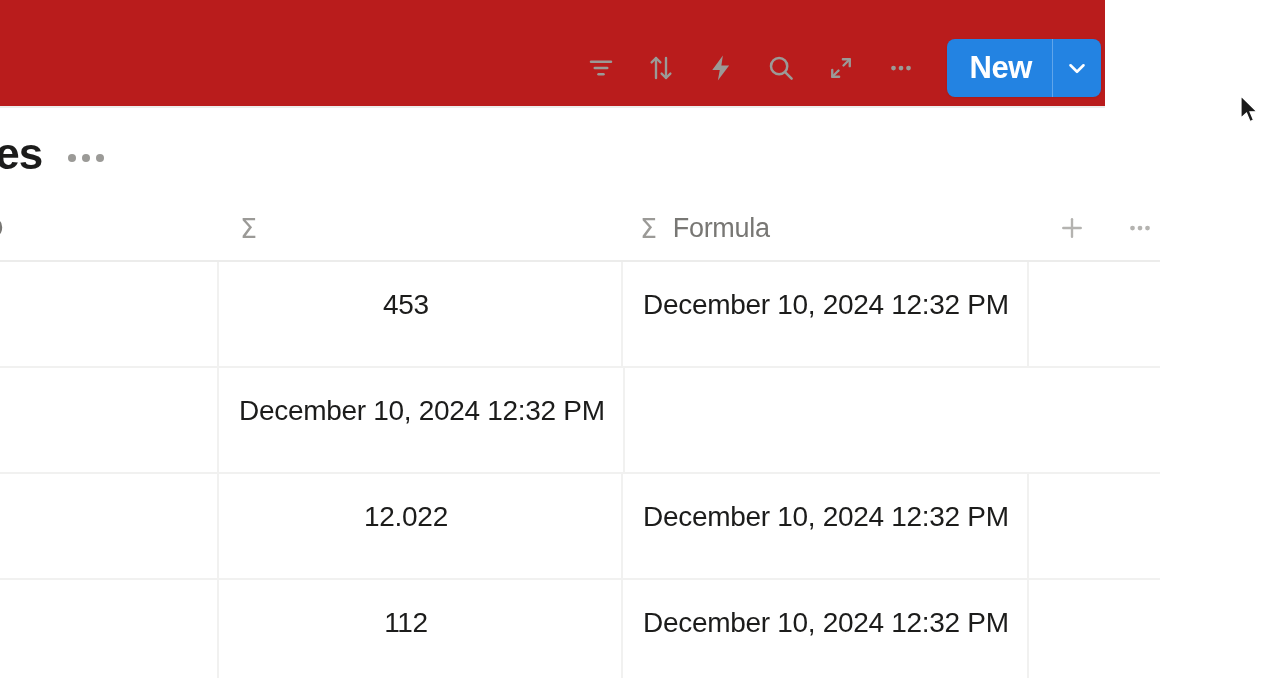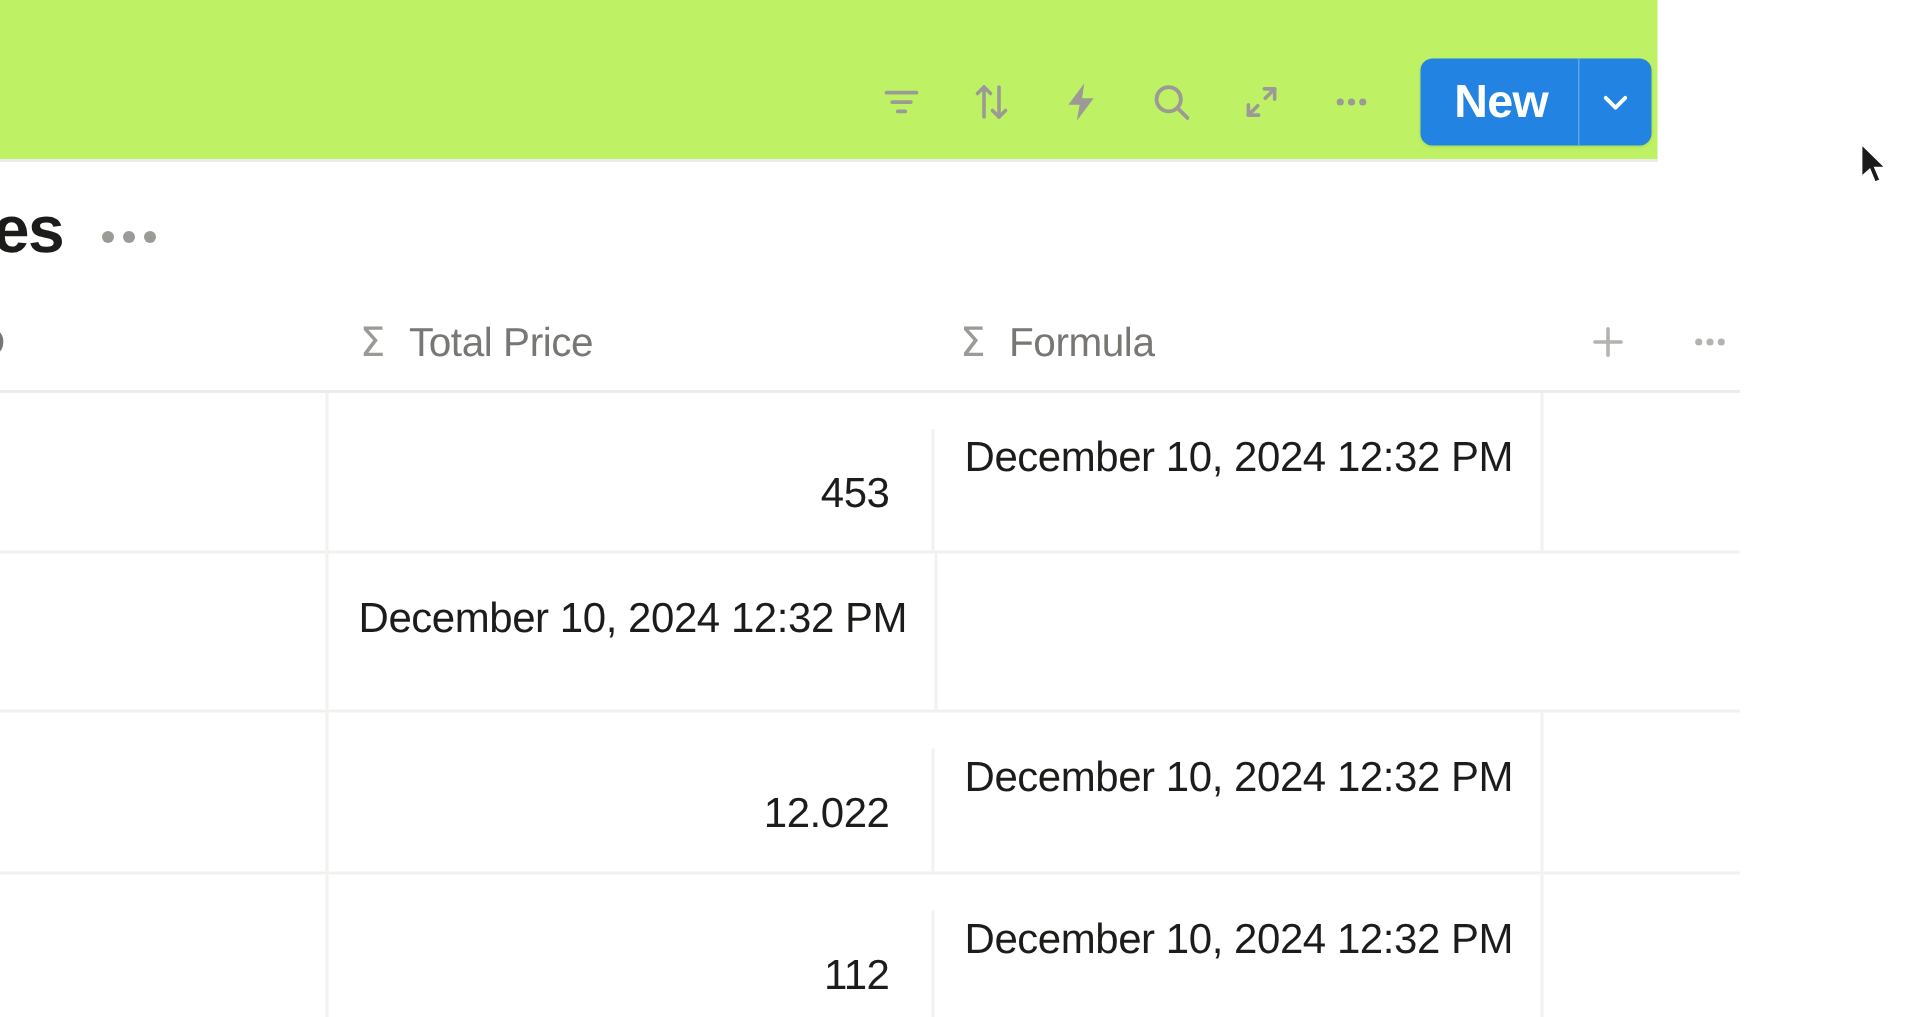--- a/index.html
+++ b/index.html
@@ -9,21 +9,21 @@
     font-family: "Liberation Sans", sans-serif;
     overflow: hidden;
   }
   #root { position: relative; width: 1279px; height: 678px; background:#fff; }
 
   
   .toolbar {
     position: absolute; left: 0; top: 0;
     width: 1105px; height: 108px;
     border-bottom: 2px solid #ededec;
-    background: #bef264;
+    background: #b91c1c;
   }
   .toolbar-actions {
     position: absolute; right: 4px; top: 38px;
     display: flex; align-items: center; gap: 0px;
   }
   .tb-icon {
     width: 60px; height: 60px;
     display: flex; align-items: center; justify-content: center;
     cursor: pointer;
   }
@@ -115,21 +115,21 @@
 
   .trow { display: flex; border-bottom: 2px solid #f1f1f0; min-height: 106px; }
   .td {
     padding: 22px 0 18px 0;
     font-size: 28px;
     color: #1c1c1b;
     letter-spacing: -0.3px;
     line-height: 1.48;
   }
   .td-id      { width: 219px; border-right: 2px solid #f1f1f0; }
-  .td-price   { width: 404px; border-right: 2px solid #f1f1f0; text-align: right; padding-right: 28px; margin-top: 24px; }
+  .td-price   { width: 404px; border-right: 2px solid #f1f1f0; text-align: center; padding-right: 28px; }
   .td-formula { width: 406px; border-right: 2px solid #f1f1f0; padding-left: 20px; padding-right: 14px; }
   .td-tail    { flex: 1; }
 
   .cursor {
     position: absolute; left: 1240px; top: 95px;
     width: 22px; height: 30px;
     pointer-events: none;
   }
 </style>
 </head>
@@ -210,21 +210,20 @@
   </div>
 
   <div class="table">
 
     <div class="thead">
       <div class="th th-id">
         <span class="lbl">D</span>
       </div>
       <div class="th th-price">
         <span class="sigma">Σ</span>
-        <span>Total Price</span>
       </div>
       <div class="th th-formula">
         <span class="sigma">Σ</span>
         <span>Formula</span>
       </div>
       <div class="th th-tools">
         <div class="th-tool-btn">
           <svg width="30" height="30" viewBox="0 0 24 24" fill="none" stroke="#b4b3b0" stroke-width="1.9" stroke-linecap="round">
             <line x1="12" y1="5" x2="12" y2="19"></line>
             <line x1="5" y1="12" x2="19" y2="12"></line>

